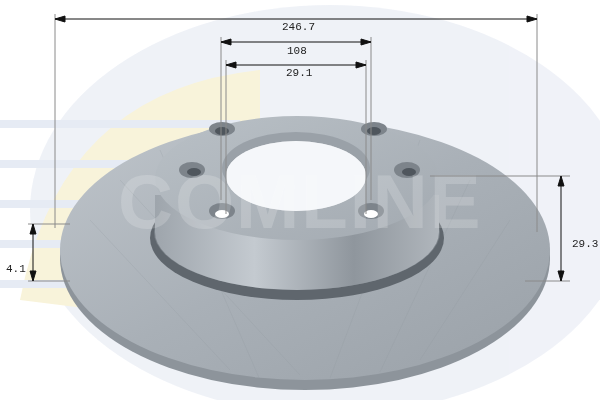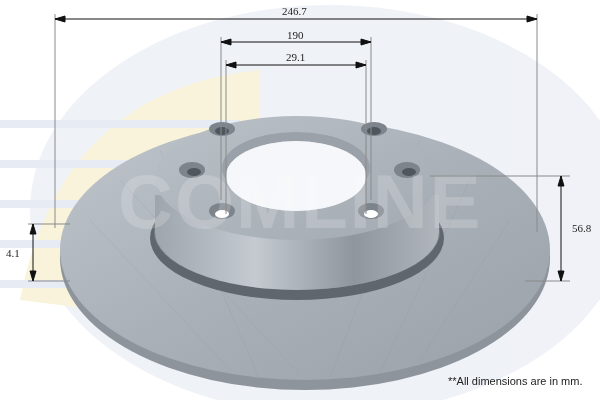--- a/index.html
+++ b/index.html
@@ -1,18 +1,18 @@
 <!DOCTYPE html>
 <html><head>
 <meta charset="utf-8">
 <style>
   html, body { margin: 0; padding: 0; }
   body { width: 600px; height: 400px; background: #ffffff; position: relative; overflow: hidden; font-family: "Liberation Sans", sans-serif; }
   #stage { position: absolute; left: 0; top: 0; width: 600px; height: 400px; }
-  .dim-label { position: absolute; font-size: 11px; color: #222; font-family: Liberation Serif, serif; }
+  .dim-label { position: absolute; font-size: 11px; color: #222; font-family: Liberation Mono, monospace; margin-top: 16px; }
   .note { position: absolute; font-size: 11px; color: #222; font-family: "Liberation Sans", sans-serif; }
 </style>
 </head>
 <body>
 
 <div id="stage">
   <svg width="600" height="400" viewBox="0 0 600 400" xmlns="http://www.w3.org/2000/svg">
     <defs>
       <linearGradient id="discGrad" x1="0" y1="0" x2="1" y2="1">
         <stop offset="0" stop-color="#bfc5cb"></stop>
@@ -128,19 +128,18 @@
       <polygon points="33,224 30,234 36,234"></polygon>
       <polygon points="33,281 30,271 36,271"></polygon>
 
       <line x1="561" y1="176" x2="561" y2="281"></line>
       <polygon points="561,176 558,186 564,186"></polygon>
       <polygon points="561,281 558,271 564,271"></polygon>
     </g>
   </svg>
 
   <div class="dim-label" style="left:282px; top:5px;">246.7</div>
-  <div class="dim-label" style="left:287px; top:29px;">190</div>
+  <div class="dim-label" style="left:287px; top:29px;">108</div>
   <div class="dim-label" style="left:286px; top:51px;">29.1</div>
   <div class="dim-label" style="left:6px; top:247px;">4.1</div>
-  <div class="dim-label" style="left:572px; top:222px;">56.8</div>
+  <div class="dim-label" style="left:572px; top:222px;">29.3</div>
 
-  <div class="note" style="left:448px; top:375px;">**All dimensions are in mm.</div>
 </div>
 
 </body></html>

